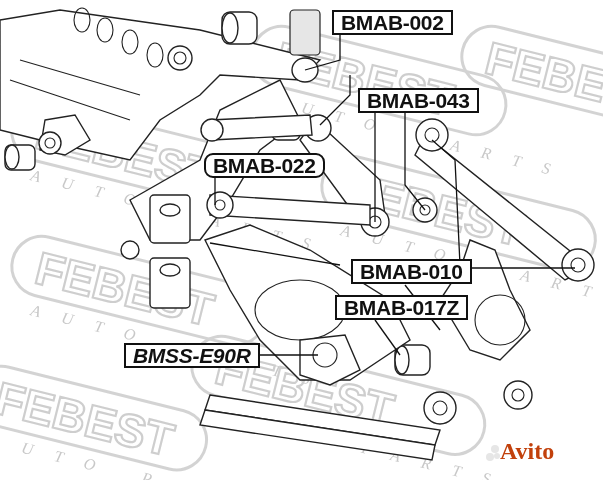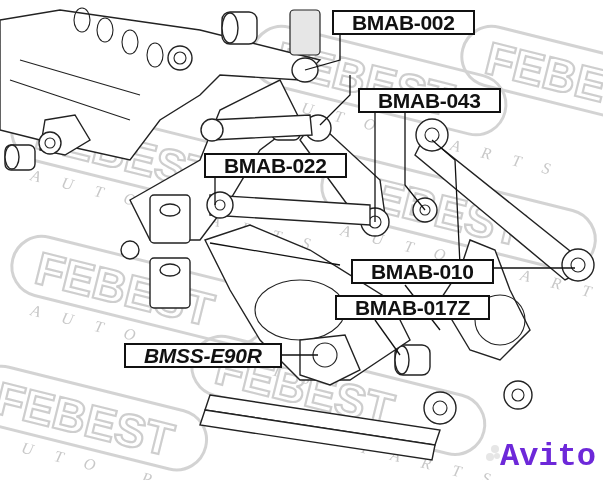--- a/index.html
+++ b/index.html
@@ -4,22 +4,22 @@
 <style>
   html, body { margin:0; padding:0; background:#ffffff; }
   #stage { position:relative; width:603px; height:480px; overflow:hidden; background:#ffffff; font-family:"Liberation Sans", sans-serif; }
   svg.drawing { position:absolute; left:0; top:0; }
   .wm-text { font-family:"Liberation Sans", sans-serif; font-weight:bold; fill:none; stroke:#c9c9c9; stroke-width:2.2; }
   .wm-sub { font-family:"Liberation Serif", serif; fill:#c2c2c2; font-style:italic; }
   .part { fill:#fff; stroke:#222; stroke-width:1.4; }
   .part-thin { fill:none; stroke:#222; stroke-width:1.1; }
   .shade { fill:#e6e6e6; stroke:#222; stroke-width:1.2; }
   .leader { stroke:#111; stroke-width:1.3; fill:none; }
-  .label { position:absolute; background:#fff; border:2px solid #111; color:#111; font-weight:bold; font-size:21px; line-height:21px; padding:0 18px; letter-spacing:-0.3px; white-space:nowrap; box-sizing:border-box; }
-  .avito { position:absolute; left:500px; top:438px; font-size:32px; font-weight:bold; color:#6d28d9; font-family:Liberation Mono, monospace; }
+  .label { position:absolute; background:#fff; border:2px solid #111; color:#111; font-weight:bold; font-size:21px; line-height:21px; padding:0 7px; letter-spacing:-0.3px; white-space:nowrap; box-sizing:border-box; }
+  .avito { position:absolute; left:500px; top:438px; font-size:24px; font-weight:bold; color:#c2410c; font-family:Liberation Serif, serif; }
   .avito-dots { position:absolute; left:485px; top:444px; width:18px; height:18px; }
 </style>
 </head>
 <body>
 
 <div id="stage">
   <svg class="drawing" width="603" height="480" viewBox="0 0 603 480">
 
     <g opacity="0.9">
       <g transform="translate(20,95) rotate(14)">
@@ -131,21 +131,21 @@
       <path class="leader" d="M460,265 L455,160 L432,140"></path>
       <path class="leader" d="M470,268 L575,268"></path>
       <path class="leader" d="M405,285 L440,330"></path>
       <path class="leader" d="M375,320 L400,355"></path>
       <path class="leader" d="M255,355 L318,355"></path>
     </g>
   </svg>
 
   <div class="label" style="left:332px;top:10px;">BMAB-002</div>
   <div class="label" style="left:358px;top:88px;">BMAB-043</div>
-  <div class="label" style="left:204px;top:153px;">BMAB-022</div>
+  <div class="label" style="left:204px;top:153px;border-radius:9px;">BMAB-022</div>
   <div class="label" style="left:351px;top:259px;">BMAB-010</div>
   <div class="label" style="left:288px;top:295px;margin-left:47px;">BMAB-017Z</div>
   <div class="label" style="left:124px;top:343px;font-style:italic;">BMSS-E90R</div>
 
   <svg class="avito-dots" viewBox="0 0 18 18">
     <circle cx="5" cy="13" r="4" fill="#e6e6e6"></circle>
     <circle cx="12" cy="12" r="3" fill="#e6e6e6"></circle>
     <circle cx="10" cy="5" r="4" fill="#e6e6e6"></circle>
   </svg>
   <div class="avito">Avito</div>

